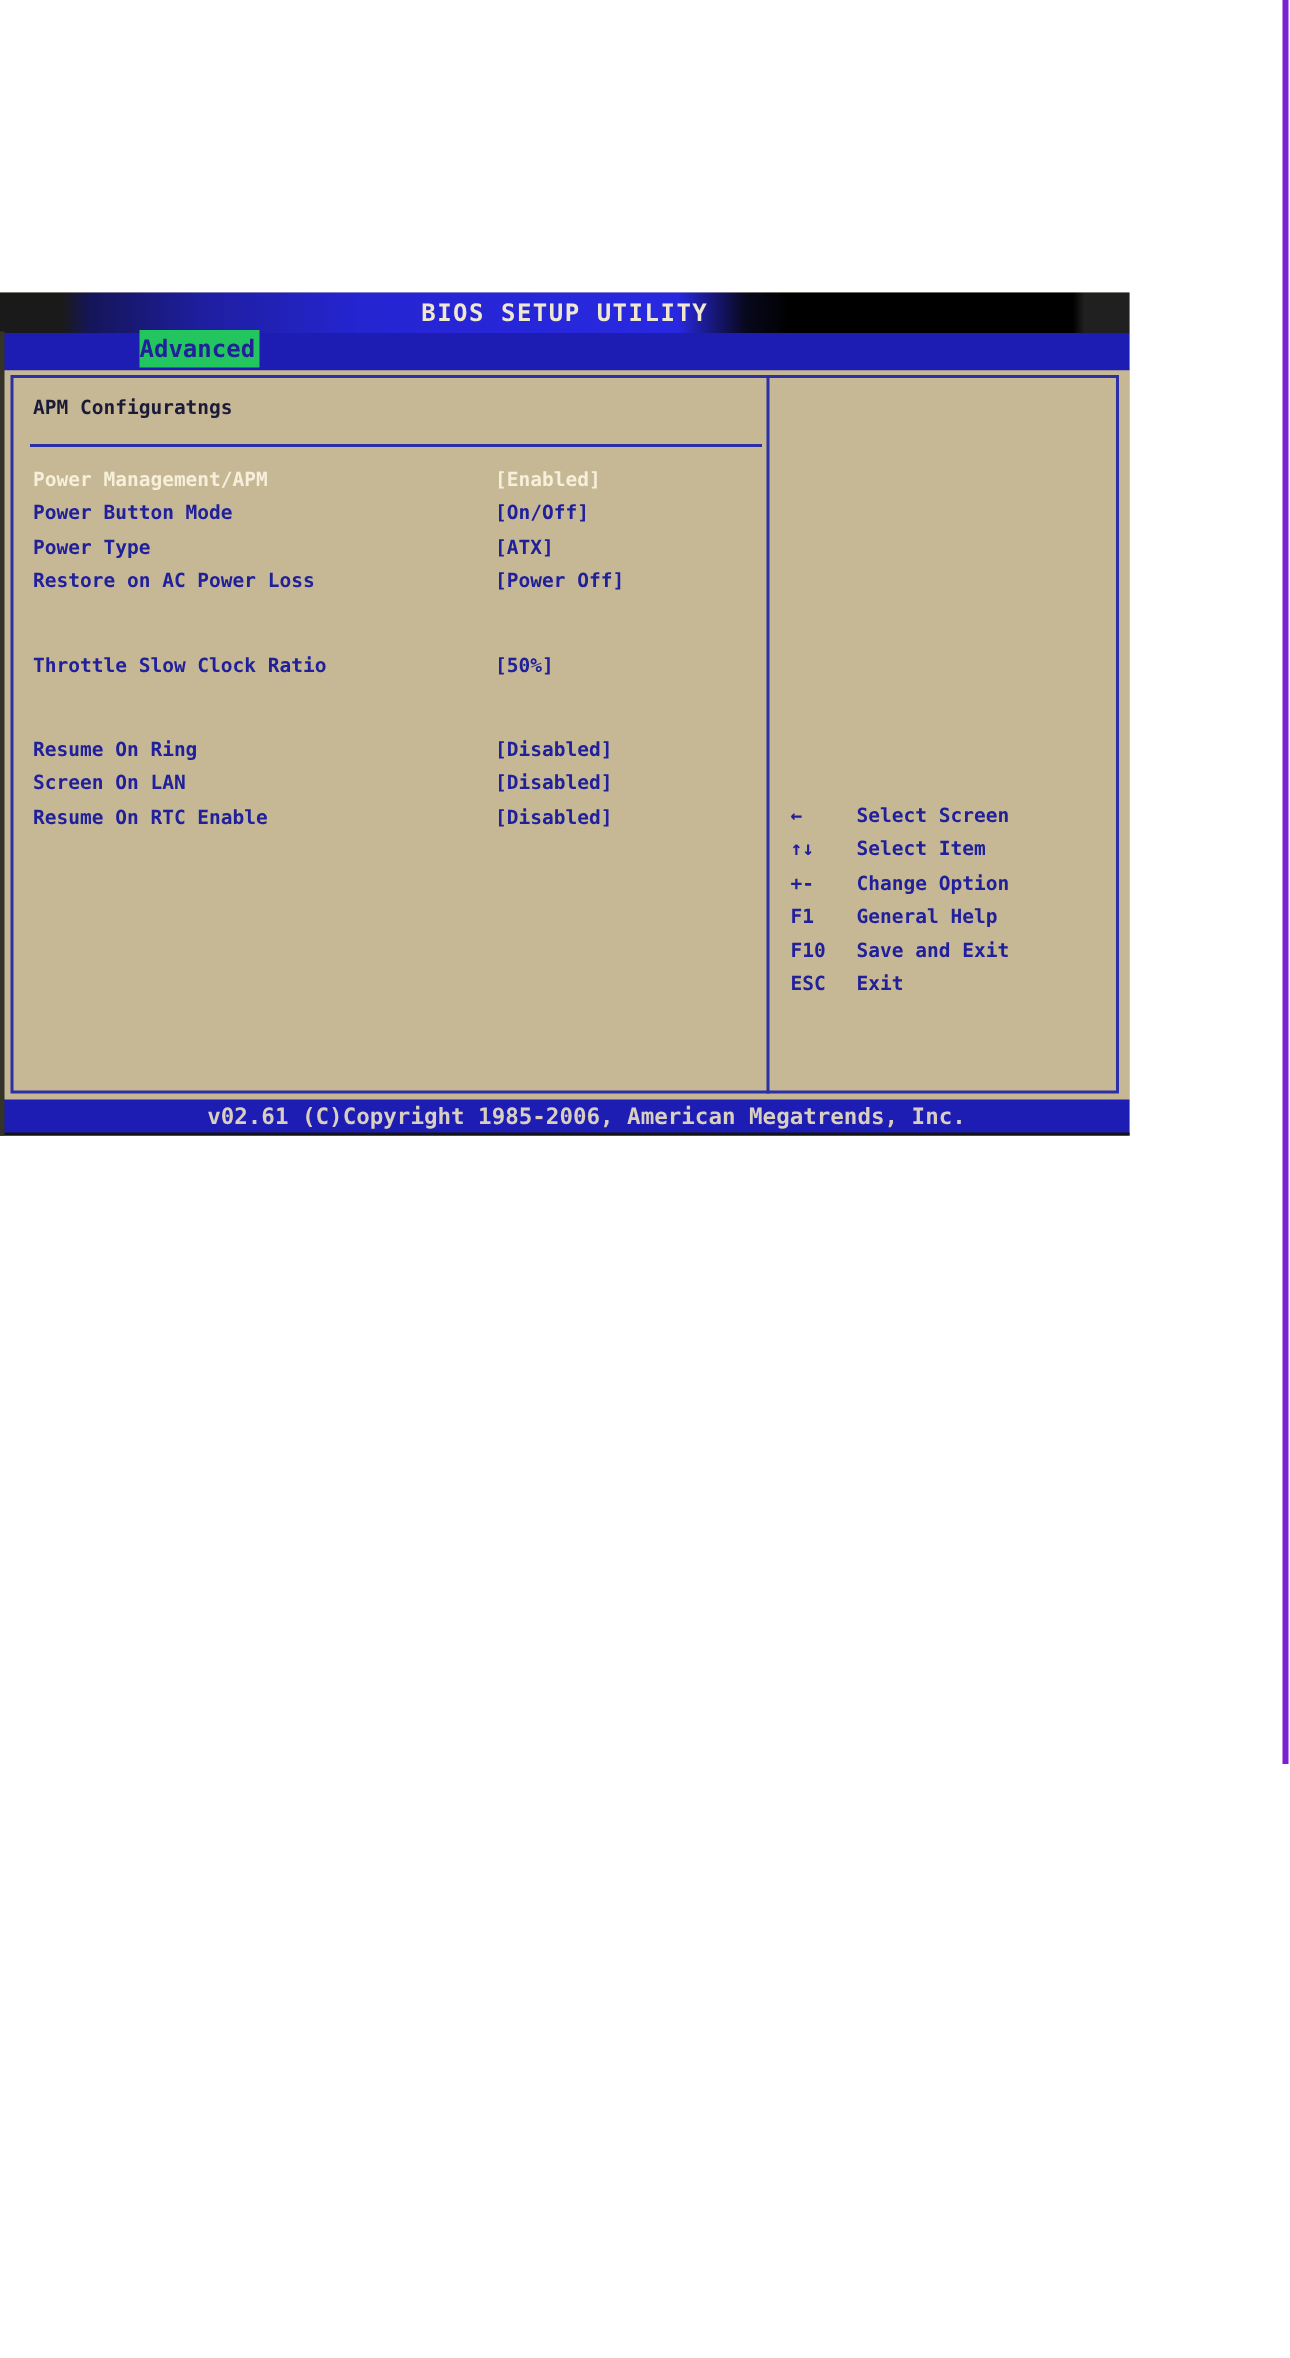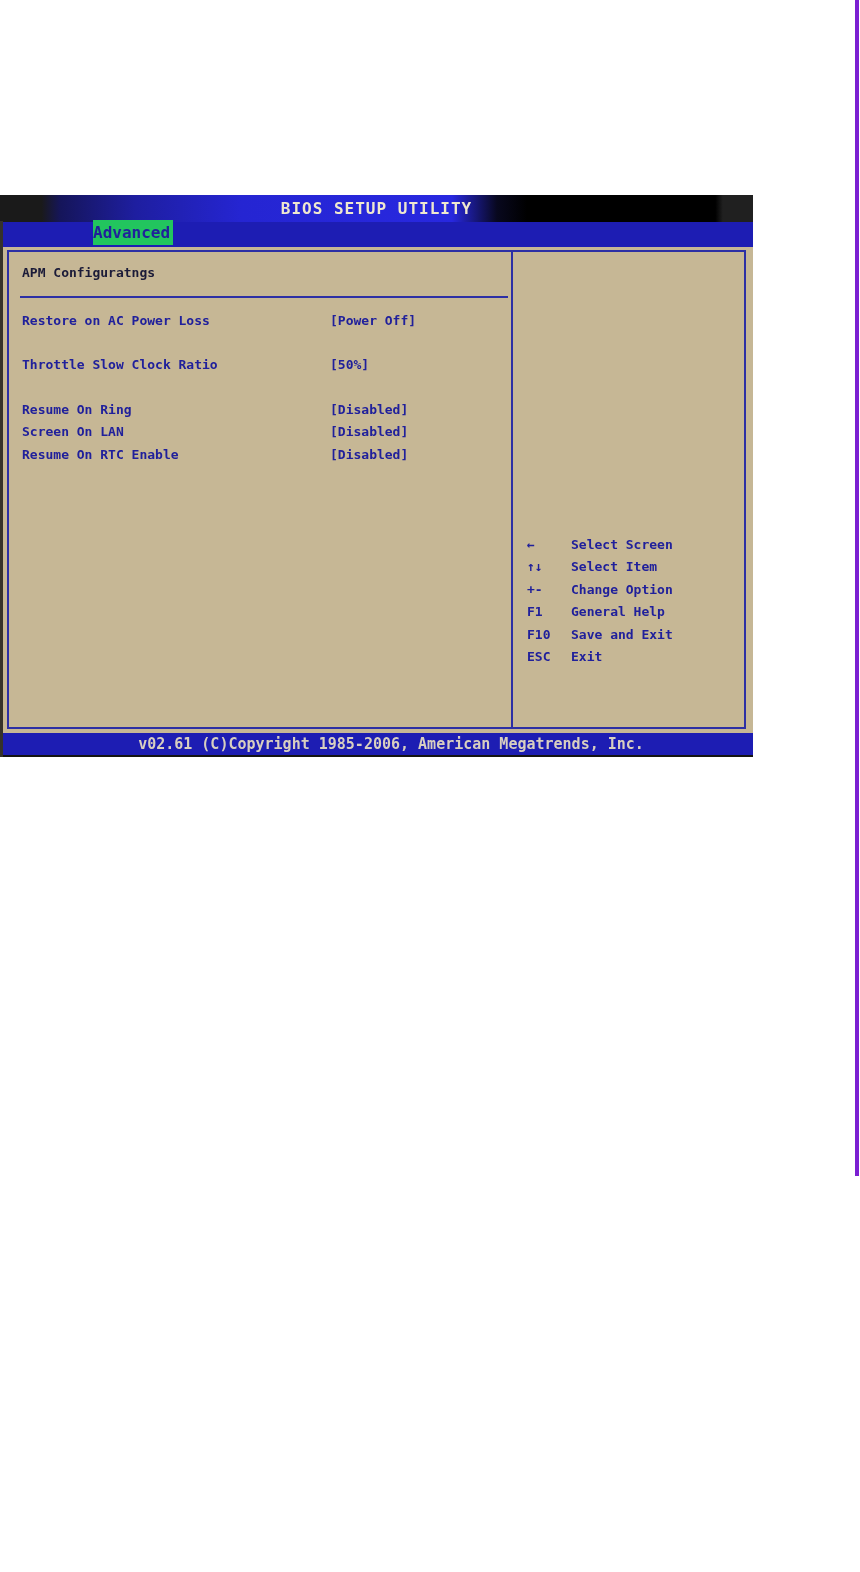--- a/index.html
+++ b/index.html
@@ -23,21 +23,21 @@
 
   .body{position:relative;height:486px;background:#c6b795;font-size:13px;color:#20209b;}
   .frame{position:absolute;left:7px;right:7px;top:3px;bottom:4px;border:2px solid #2c2fa5;}
   .divider{position:absolute;left:511px;top:3px;bottom:4px;width:2px;background:#2c2fa5;}
 
   .heading{position:absolute;left:22px;top:18px;color:#1b1b38;}
   .rule{position:absolute;left:20px;top:49px;width:488px;height:2px;background:#2c2fa5;}
 
   .items{position:absolute;left:0;top:63px;width:511px;}
   .item-row{position:relative;height:22.4px;line-height:22.4px;}
-  .item-row.gap{margin-top:22px;}
+  .item-row.gap{margin-top:34px;}
   .item-label{position:absolute;left:22px;white-space:pre;}
   .item-value{position:absolute;left:330px;white-space:pre;}
   .item-row.selected .item-label,.item-row.selected .item-value{color:#f6efda;}
 
   .help-desc{position:absolute;left:525px;top:18px;line-height:22.4px;white-space:pre;}
   .help-keys{position:absolute;left:527px;top:287px;}
   .help-row{height:22.4px;line-height:22.4px;white-space:pre;}
   .help-key{display:inline-block;width:44px;}
 
   .bottombar{position:relative;height:22px;background:#1d1db3;display:flex;align-items:center;
@@ -59,20 +59,32 @@
     </div>
 
     <div class="body">
       <div class="frame"></div>
       <div class="divider"></div>
 
       <div class="heading">APM Configuratngs</div>
       <div class="rule"></div>
 
       <div class="items" id="items">
+          <div class="item-row selected">
+            <span class="item-label">Power Management/APM</span>
+            <span class="item-value">[Enabled]</span>
+          </div>
+          <div class="item-row">
+            <span class="item-label">Power Button Mode</span>
+            <span class="item-value">[On/Off]</span>
+          </div>
+          <div class="item-row">
+            <span class="item-label">Power Type</span>
+            <span class="item-value">[ATX]</span>
+          </div>
           <div class="item-row">
             <span class="item-label">Restore on AC Power Loss</span>
             <span class="item-value">[Power Off]</span>
           </div>
           <div class="item-row gap">
             <span class="item-label">Throttle Slow Clock Ratio</span>
             <span class="item-value">[50%]</span>
           </div>
           <div class="item-row gap">
             <span class="item-label">Resume On Ring</span>

